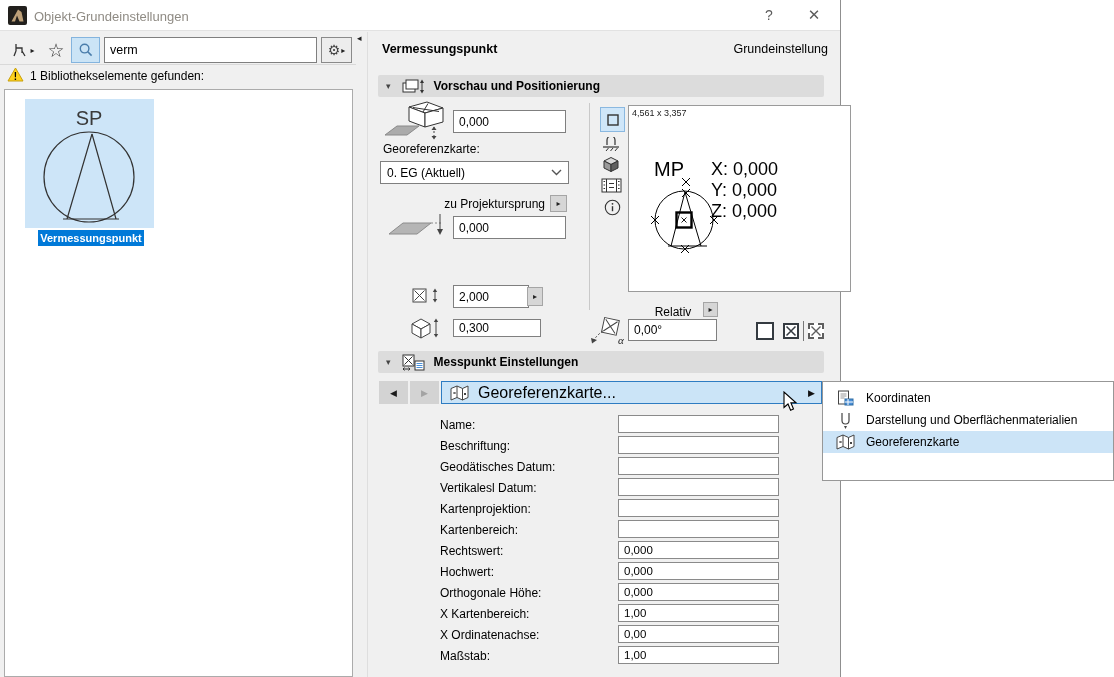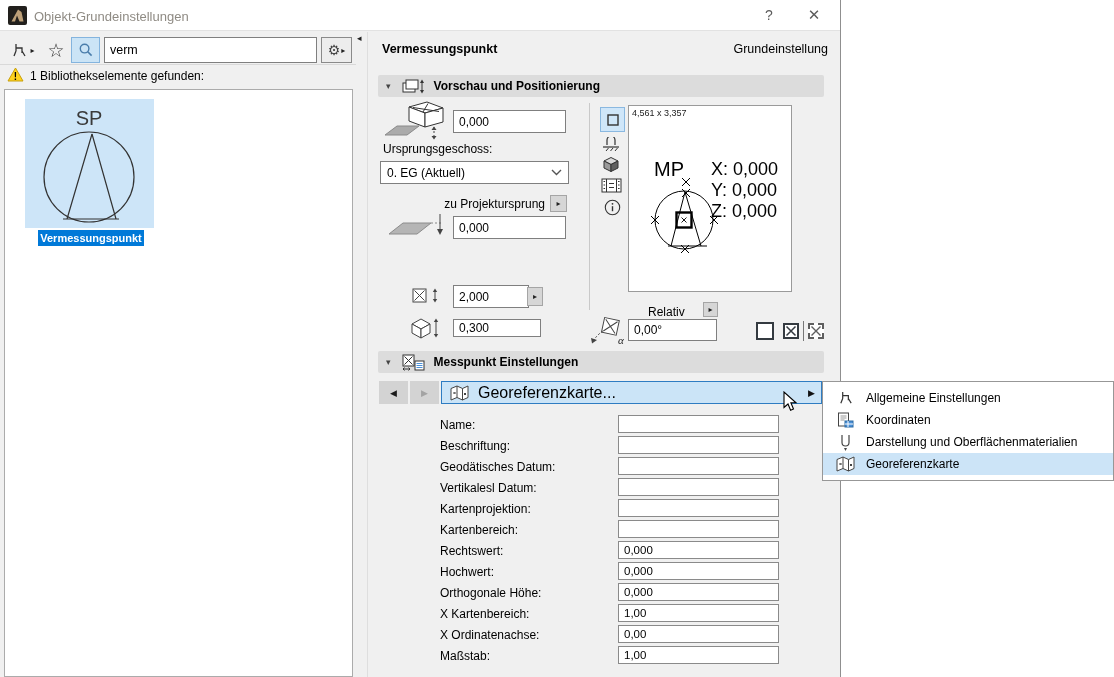--- a/index.html
+++ b/index.html
@@ -25,21 +25,21 @@
 
   
   .toolbtn { position:absolute; display:flex; align-items:center; justify-content:center; background:transparent; border:1px solid transparent; }
   .searchbtn { background:#cbe4f6; border:1px solid #84b4de; }
   .gearbtn { background:#ededed; border:1px solid #8a8a8a; font-size:14px; color:#444; }
   .list-panel { left:4px; top:89px; width:349px; height:588px; background:#fff; border:1px solid #ababab; }
   .tile { left:25px; top:99px; width:129px; height:129px; background:#cde5f8; }
   .tile-label { left:38px; top:230px; width:106px; height:16px; background:#0079d8; color:#fff; font-size:11px; font-weight:bold; display:flex; align-items:center; justify-content:center; }
 
   
-  .canvas { left:628px; top:105px; width:164px; height:187px; background:#fff; border:1px solid #9a9a9a; }
+  .canvas { left:628px; top:105px; width:223px; height:187px; background:#fff; border:1px solid #9a9a9a; }
   .pv-btn { position:absolute; width:25px; height:25px; display:flex; align-items:center; justify-content:center; }
   .pv-sel { background:#cfe6f9; border:1px solid #8ab8e0; }
   .chk { position:absolute; background:#fff; border:2px solid #343a40; }
   .chk-dashed { border:2px dashed #5e5e5e; }
 
   
   .page-drop { left:441px; top:381px; width:381px; height:23px; background:#cbe4f7; border:1px solid #2e7cc2; display:flex; align-items:center; }
   .page-drop .plabel { margin-left:9px; font-size:16px; color:#000; flex:1; }
   .page-drop .pr { margin-right:6px; font-size:9px; color:#111; }
 
@@ -147,21 +147,21 @@
         <polygon points="26,6 44,1 60,7 42,12" fill="#fff" stroke="#333"></polygon>
         <polygon points="26,6 26,20 42,26 42,12" fill="#fff" stroke="#333"></polygon>
         <polygon points="42,12 42,26 60,21 60,7" fill="#fff" stroke="#333"></polygon>
         <path d="M30 6.5 L56 10.5 M45 2.5 L40 11" stroke="#333" fill="none"></path>
         <line x1="51" y1="26" x2="51" y2="38" stroke="#444" stroke-dasharray="2 2"></line>
         <polygon points="48.5,29 53.5,29 51,25.5" fill="#444"></polygon>
         <polygon points="48.5,35 53.5,35 51,38.5" fill="#444"></polygon>
       </svg>
     </span>
     <input class="tinput" style="left: 453px; top: 110px; width: 113px; height: 23px;" value="0,000">
-    <span class="abs label12" style="left:383px;top:142px;">Ursprungsgeschoss:</span>
+    <span class="abs label12" style="left:383px;top:142px;">Georeferenzkarte:</span>
     <div class="abs" style="left:380px;top:161px;width:189px;height:23px;background:#fff;border:1px solid #7f7f7f;display:flex;align-items:center;">
       <span style="margin-left:6px;font-size:12px;">0. EG (Aktuell)</span>
       <span style="margin-left:auto;margin-right:6px;">
         <svg width="11" height="7" viewBox="0 0 11 7">
             <polyline points="1,1 5.5,5.5 10,1" fill="none" stroke="#555" stroke-width="1.4"></polyline>
           </svg>
       </span>
     </div>
     <span class="abs label12" style="left:420px;top:197px;width:125px;text-align:right;">zu Projektursprung</span>
     <div class="graybtn" style="left:550px;top:195px;width:17px;height:17px;">
@@ -256,21 +256,21 @@
         <g stroke="#000" stroke-width="1" fill="none">
           <path d="M53 72 l8 8 m0 -8 l-8 8"></path>
           <path d="M53 83 l8 8 m0 -8 l-8 8"></path>
           <path d="M22 110 l8 8 m0 -8 l-8 8"></path>
           <path d="M81 110 l8 8 m0 -8 l-8 8"></path>
           <path d="M52 139 l8 8 m0 -8 l-8 8"></path>
         </g>
       </svg>
     </div>
 
-    <span class="abs label12" style="left:648px;top:305px;width:50px;text-align:left;">Relativ</span>
+    <span class="abs label12" style="left:648px;top:305px;width:50px;text-align:center;">Relativ</span>
     <div class="graybtn" style="left:703px;top:302px;width:15px;height:15px;">
       <span>▸</span>
     </div>
     <span class="abs" style="left:589px;top:316px;">
       <svg width="36" height="29" viewBox="0 0 36 29">
         <g transform="rotate(12 22 10)">
             <rect x="14" y="3" width="15" height="15" fill="#fff" stroke="#444"></rect>
             <path d="M15.5 4.5 l12 12 m0 -12 l-12 12" stroke="#444" fill="none"></path>
           </g>
         <path d="M4 25 Q9 18 14 15" fill="none" stroke="#444" stroke-dasharray="2 2"></path>
@@ -348,28 +348,20 @@
     <span class="frow-label" style="top:628px;">X Ordinatenachse:</span>
     <input class="frow-input" style="top: 625px;" value="0,00">
     <span class="frow-label" style="top:649px;">Maßstab:</span>
     <input class="frow-input" style="top: 646px;" value="1,00">
 
   </div>
 
   <div class="abs popup">
     <div class="mitem">
       <span class="micon">
-        <svg width="16" height="16" viewBox="0 0 17 17">
-            <path d="M5 2v7 M5 6h6v5 M5 9l-2 5 M11 9l3 5" stroke="#333" stroke-width="1.3" fill="none"></path>
-          </svg>
-      </span>
-      <span class="mlabel">Allgemeine Einstellungen</span>
-    </div>
-    <div class="mitem">
-      <span class="micon">
         <svg width="17" height="16" viewBox="0 0 17 16">
             <rect x="1.5" y="1" width="10" height="13" fill="#fff" stroke="#444"></rect>
             <path d="M3.5 4h6M3.5 6h6M3.5 8h4" stroke="#999"></path>
             <rect x="8" y="9" width="8" height="6" fill="#4a90d9" stroke="#2e6da4"></rect>
             <path d="M8 12h8M11 9v6" stroke="#fff"></path>
           </svg>
       </span>
       <span class="mlabel">Koordinaten</span>
     </div>
     <div class="mitem">

